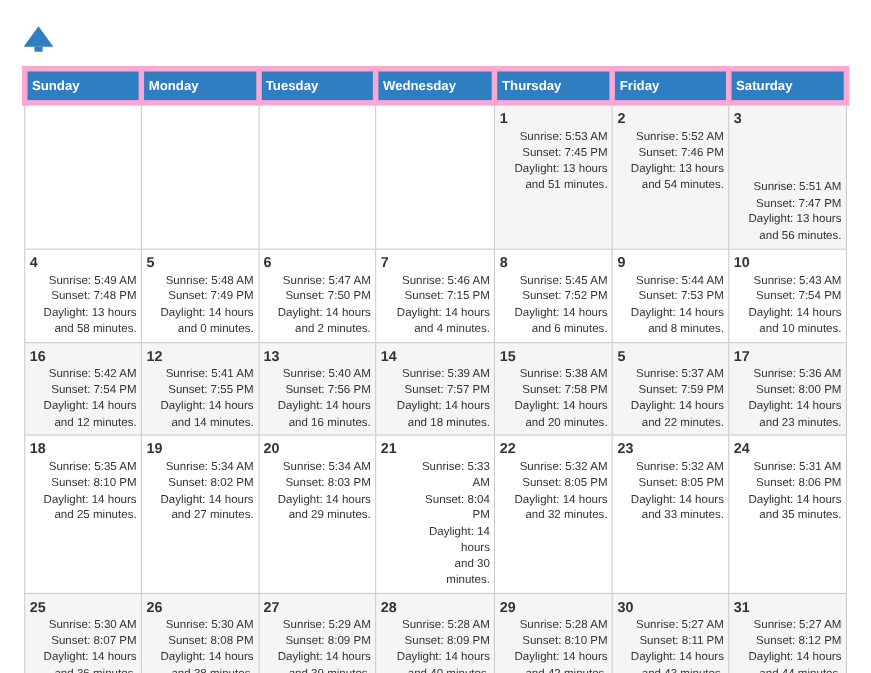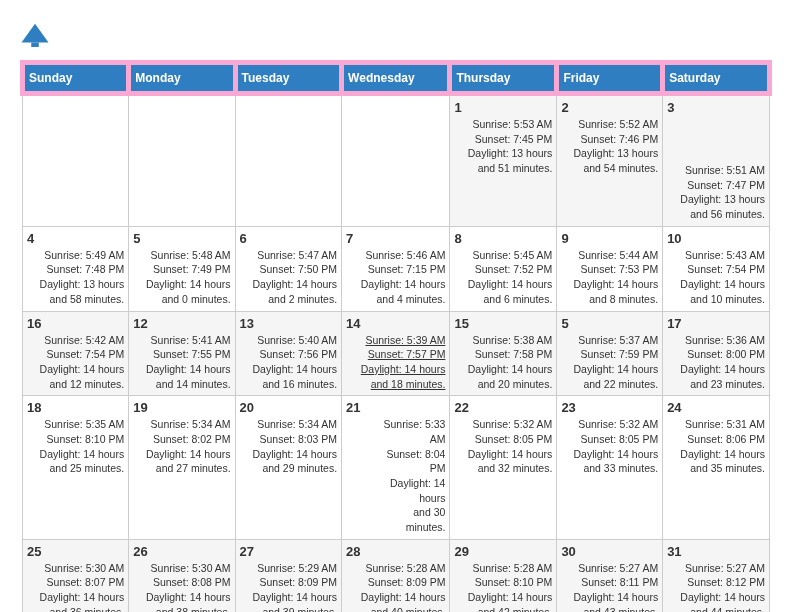--- a/index.html
+++ b/index.html
@@ -225,21 +225,21 @@
         </td>
         <td>
           <span class="day-number">13</span>
           <div class="day-info" style="white-space: pre-line;">Sunrise: 5:40 AM
 Sunset: 7:56 PM
 Daylight: 14 hours
 and 16 minutes.</div>
         </td>
         <td>
           <span class="day-number">14</span>
-          <div class="day-info" style="white-space: pre-line; text-decoration: underline;">Sunrise: 5:39 AM
+          <div class="day-info" style="white-space: pre-line;">Sunrise: 5:39 AM
 Sunset: 7:57 PM
 Daylight: 14 hours
 and 18 minutes.</div>
         </td>
         <td>
           <span class="day-number">15</span>
           <div class="day-info" style="white-space: pre-line;">Sunrise: 5:38 AM
 Sunset: 7:58 PM
 Daylight: 14 hours
 and 20 minutes.</div>

